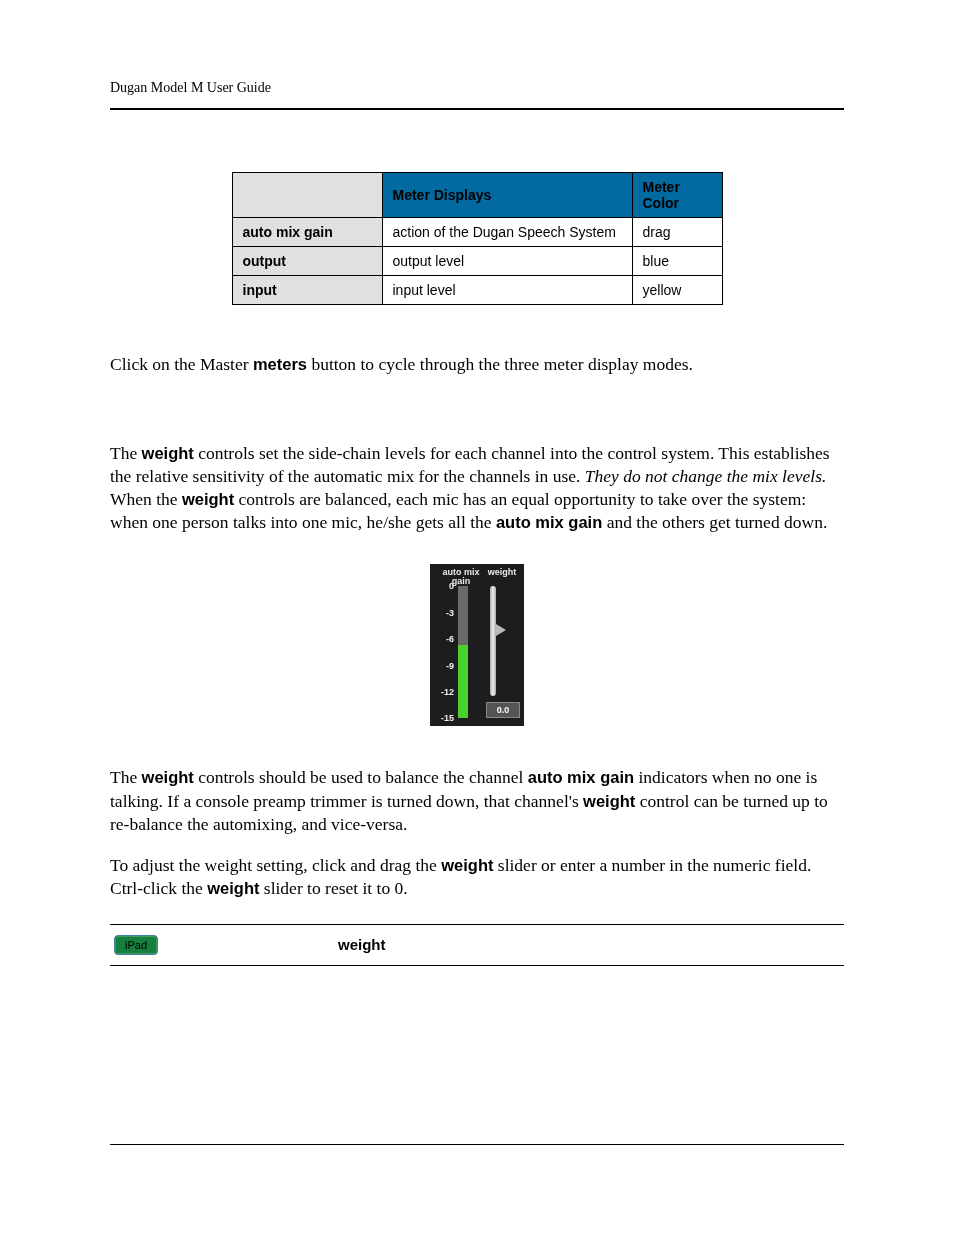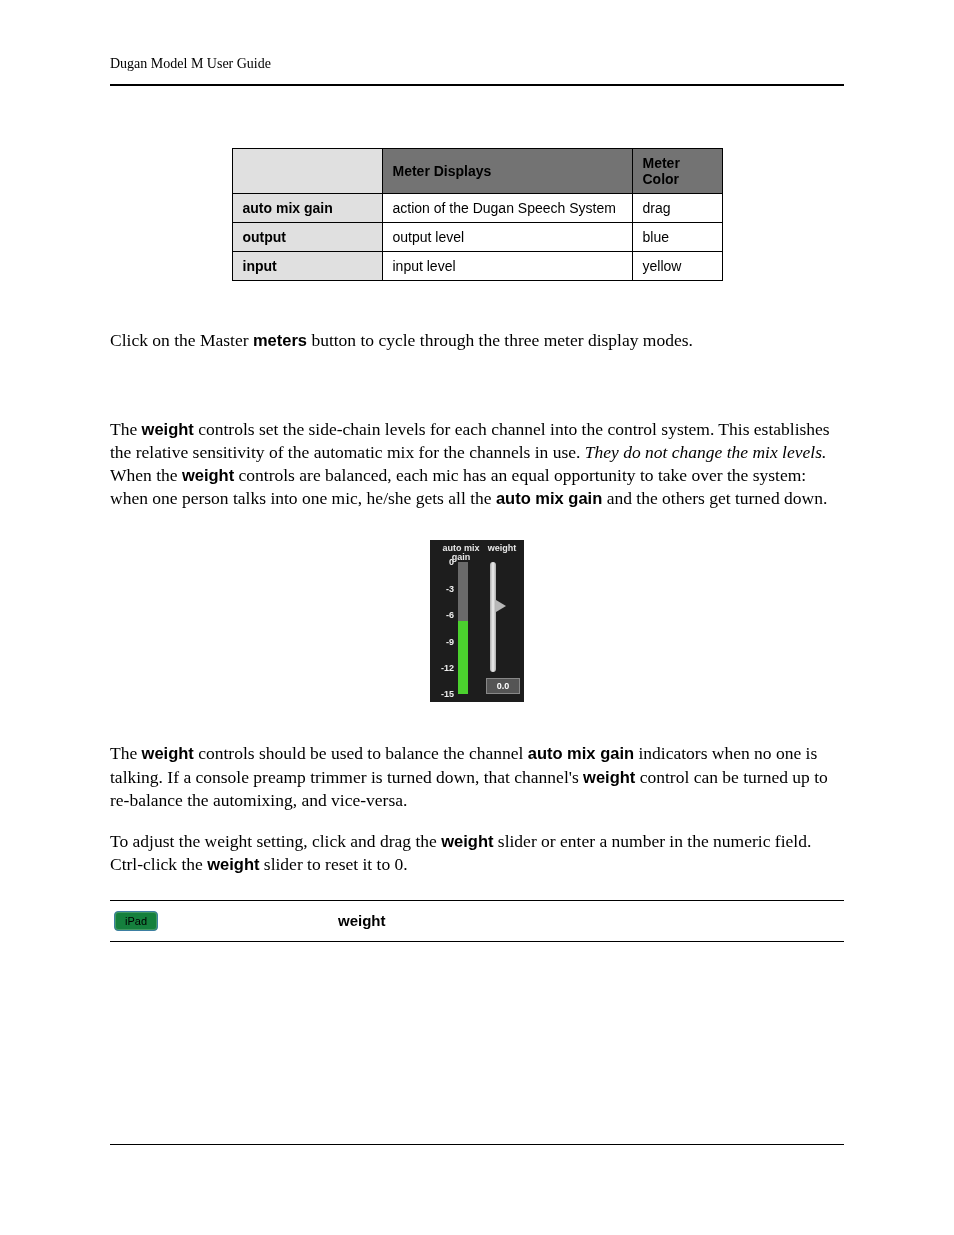--- a/index.html
+++ b/index.html
@@ -6,21 +6,21 @@
   body {
     margin: 0;
     background: #fff;
     font-family: Georgia, "Times New Roman", serif;
     color: #000;
   }
   .page {
     width: 954px;
     height: 1235px;
     margin: 0 auto;
-    padding: 56px 110px 60px 110px;
+    padding: 80px 110px 60px 110px;
     position: relative;
   }
   .running-head {
     font-family: Georgia, serif;
     font-size: 14px;
     color: #000;
     padding-bottom: 12px;
     border-bottom: 2px solid #000;
     margin-bottom: 62px;
   }
@@ -37,21 +37,21 @@
     font-family: Arial, Helvetica, sans-serif;
     font-size: 14px;
   }
   table.meter-tbl th, table.meter-tbl td {
     border: 1px solid #000;
     padding: 6px 10px;
     text-align: left;
     vertical-align: middle;
   }
   table.meter-tbl th {
-    background: #737373;
+    background: #0369a1;
     font-weight: bold;
   }
   table.meter-tbl td.rowlabel {
     background: #e0e0e0;
     font-weight: bold;
     width: 150px;
   }
   table.meter-tbl td.mid { width: 250px; }
   table.meter-tbl td.color { width: 90px; }
   table.meter-tbl th.empty { background:#e0e0e0; }

